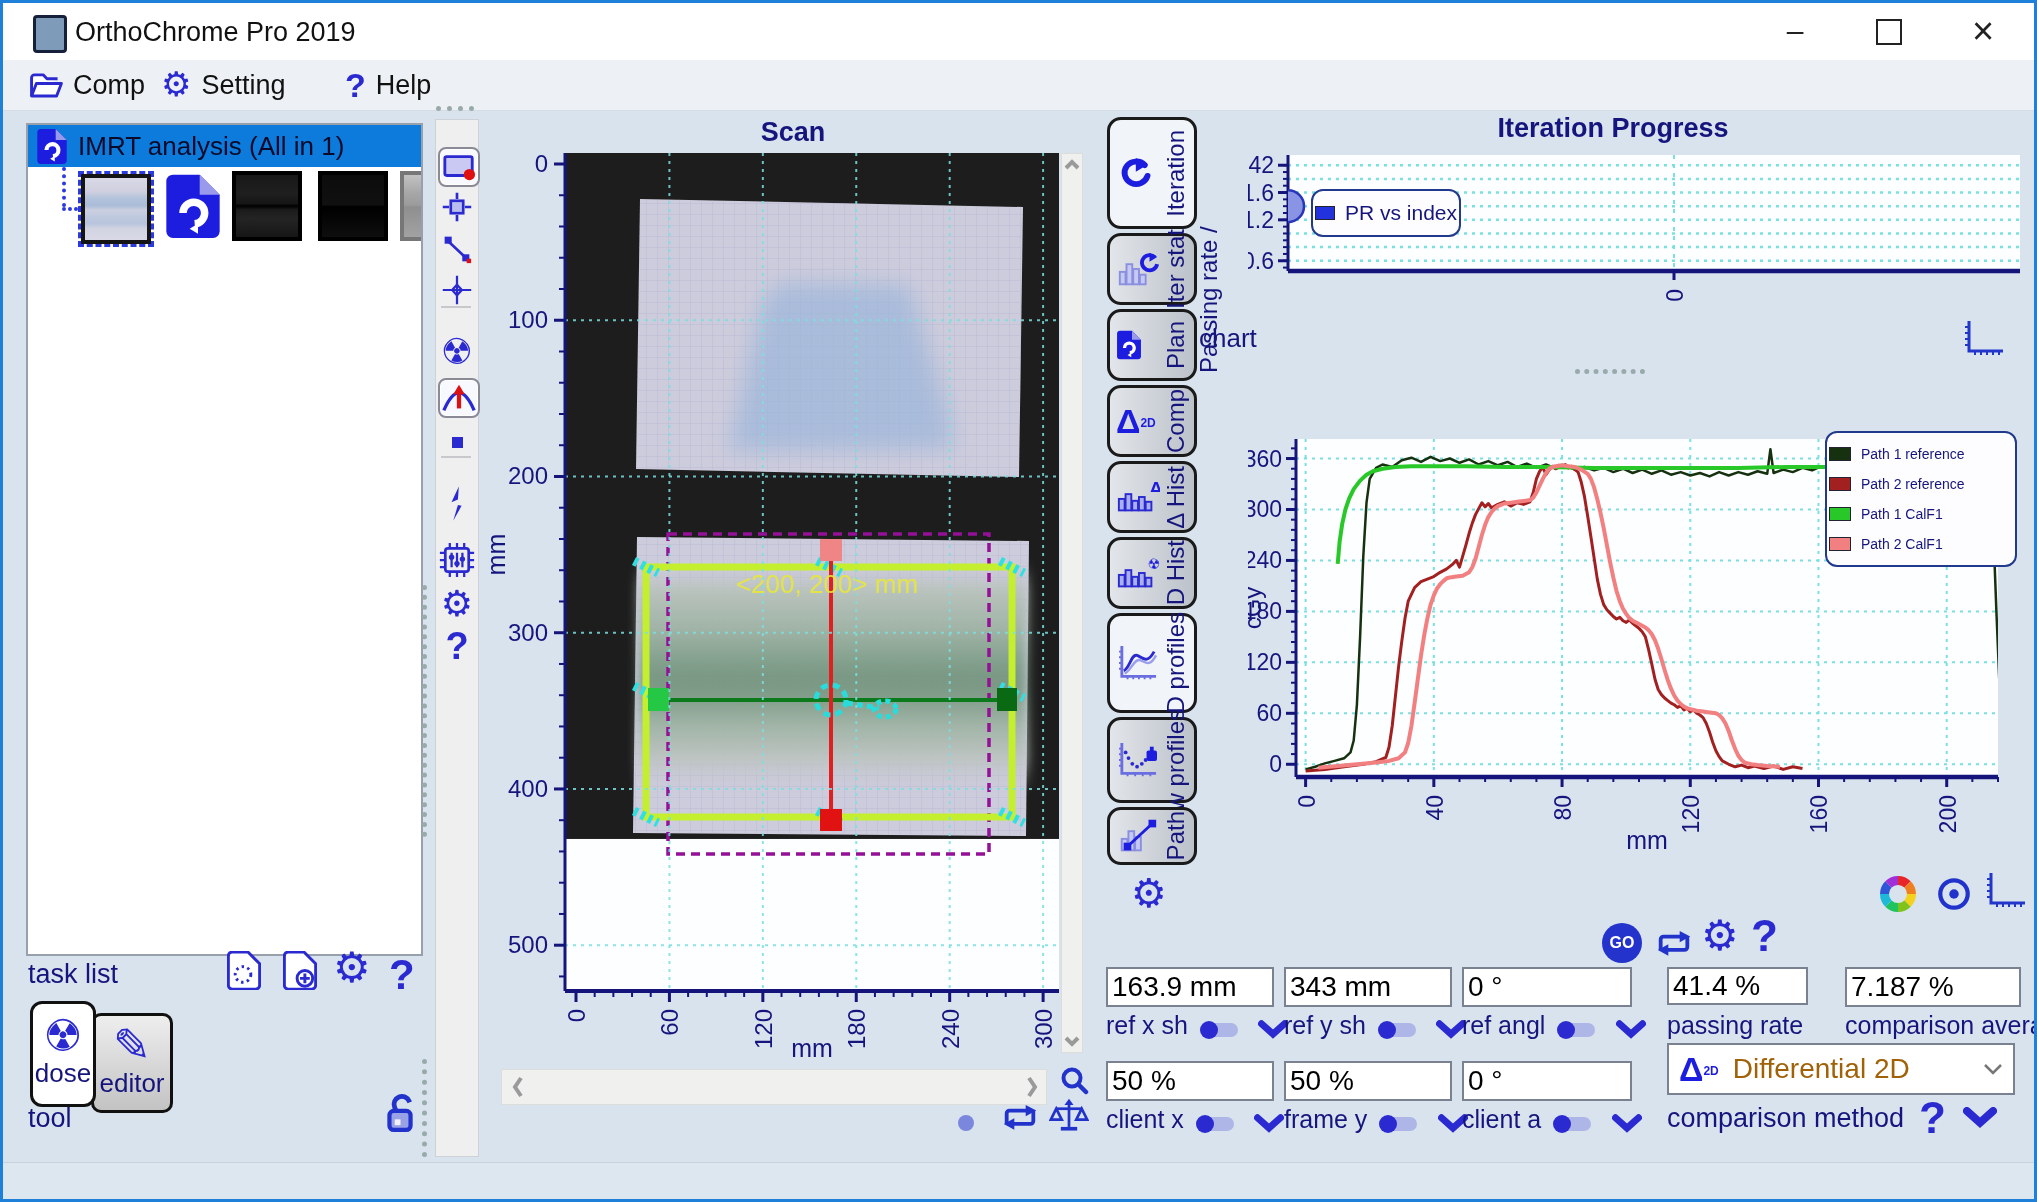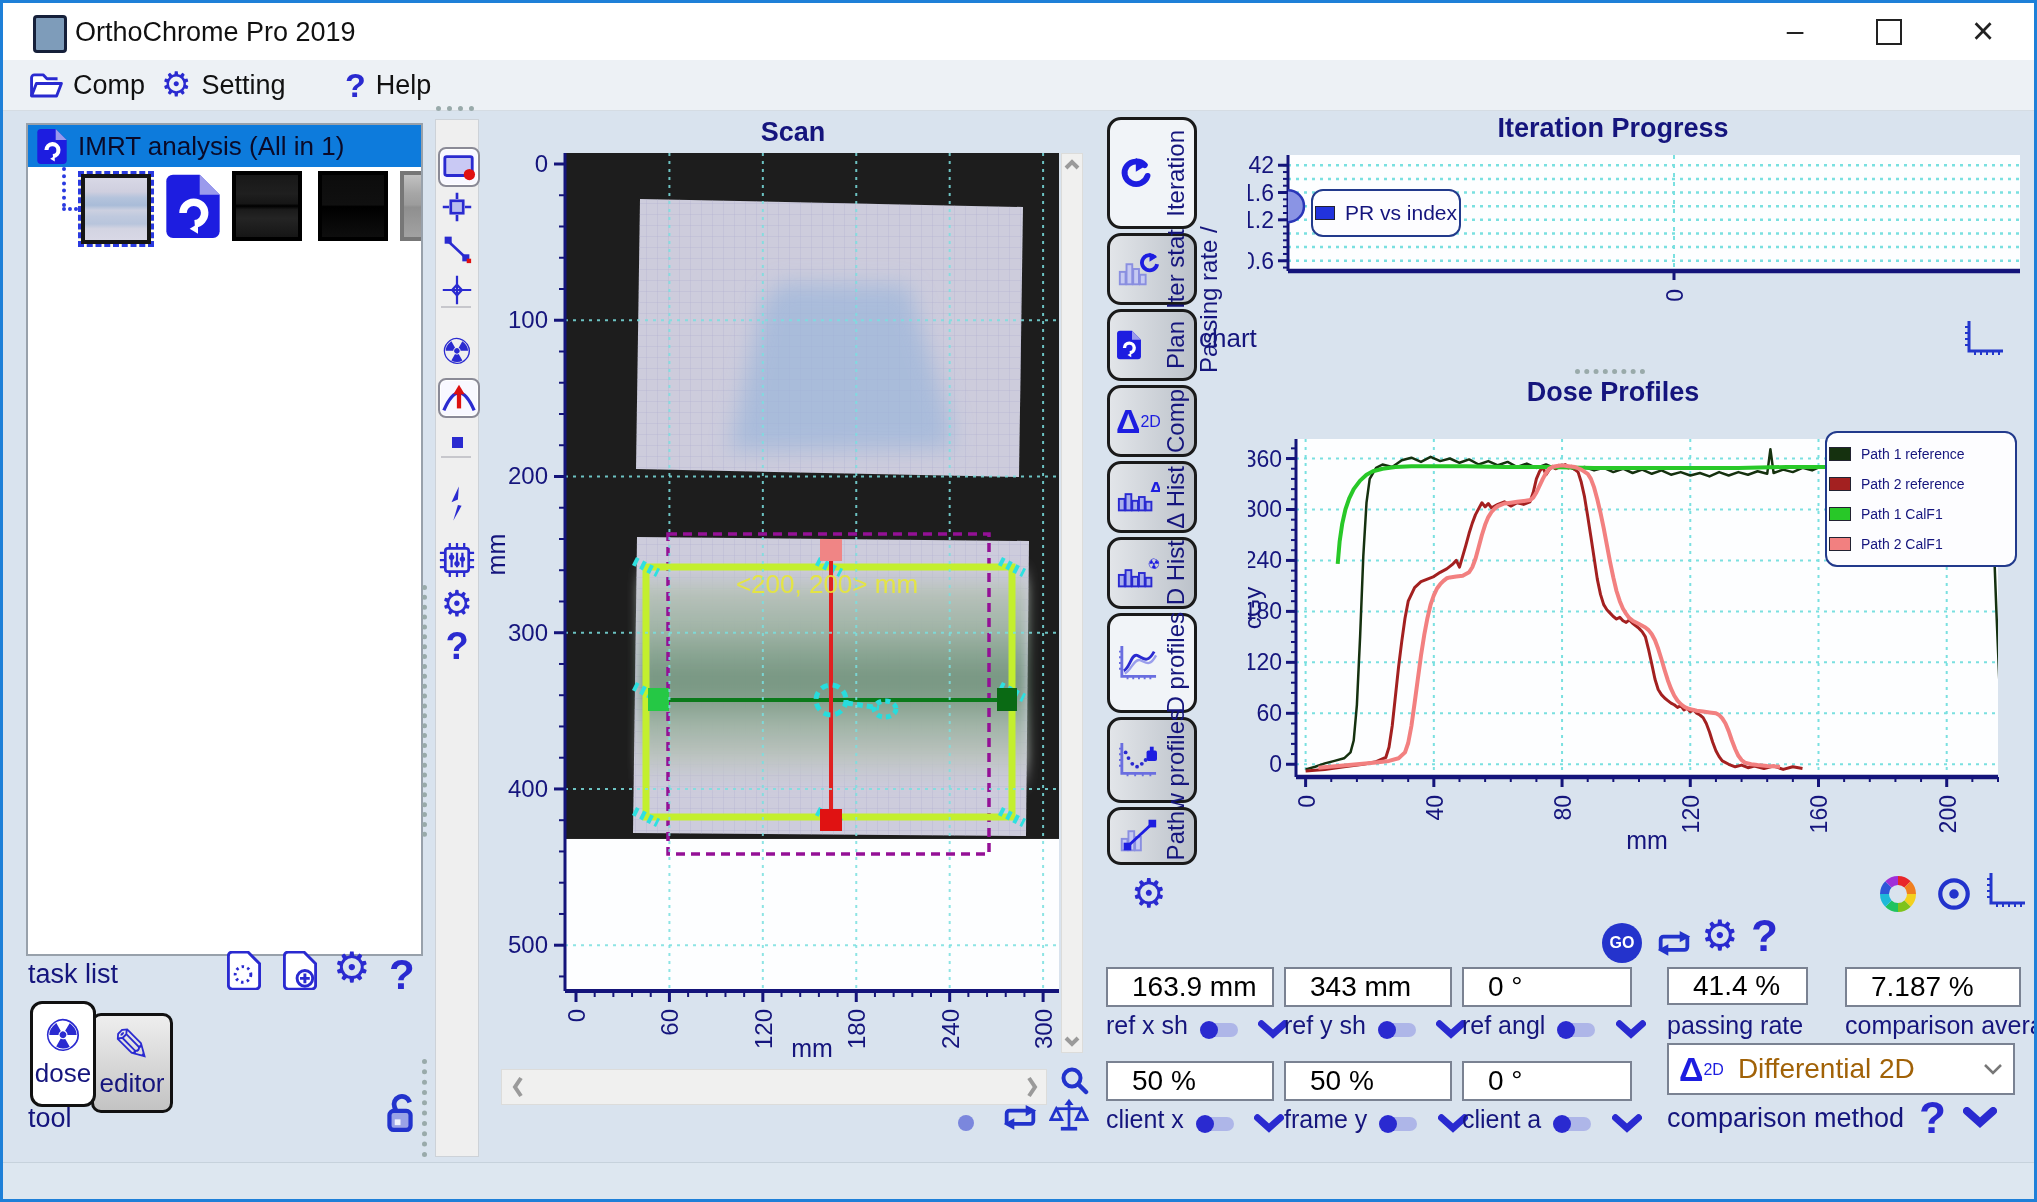--- a/index.html
+++ b/index.html
@@ -33,34 +33,34 @@
   .tool{position:absolute;left:2px;width:38px;height:36px;display:flex;align-items:center;justify-content:center}
   .tool.sel{border:2px solid #8a8a96;border-radius:8px;background:#f8f8ff;box-shadow:0 0 0 1px #fff inset}
   .sep{position:absolute;left:5px;width:30px;border-top:2px solid #c7c7cc}
   
   .chart-title{font-size:27px;font-weight:bold;color:#15157d;text-align:center}
   .legend{background:#fdfdff;border:2px solid #223a8c;border-radius:12px;box-sizing:border-box;padding:6px 2px}
   .leg-row{display:flex;align-items:center;gap:10px;height:30px}
   .leg-sw{width:20px;height:12px;border:1px solid #223}
   .leg-tx{font-size:14px;color:#15157d;white-space:nowrap}
   .vlabel{writing-mode:vertical-rl;transform:rotate(180deg);font-size:24px;color:#15157d}
-  .field{background:#fff;border:2px solid #7a8292;font-size:28px;color:#000;padding-left:24px;box-sizing:border-box;display:flex;align-items:center;white-space:nowrap;overflow:hidden}
+  .field{background:#fff;border:2px solid #7a8292;font-size:28px;color:#000;padding-left:4px;box-sizing:border-box;display:flex;align-items:center;white-space:nowrap;overflow:hidden}
   .flabel{font-size:25px;color:#15157d;white-space:nowrap}
   .toggle{display:inline-block;width:36px;height:14px;background:#aeb6e8;border-radius:7px;position:relative;vertical-align:middle}
   .toggle i{position:absolute;left:-2px;top:-2px;width:18px;height:18px;border-radius:50%;background:#2a2ad0}
   .tabv{position:absolute;left:0;width:90px;box-sizing:border-box;border:3px solid #1a1a1a;border-radius:14px;
         display:flex;align-items:center;justify-content:space-between;padding:2px 4px 2px 6px}
   .tabv .tlab{writing-mode:vertical-rl;transform:rotate(180deg);font-size:24px;color:#15157d;white-space:nowrap}
   .tabv.on{background:#f1f4f8}
   .tabv.off{background:linear-gradient(90deg,#e2e5e9,#bcc2ca)}
   .scrollbar{background:#f0f0ef;border:1px solid #dcdcda}
   .gray-arrow{stroke:#9a9a9a;stroke-width:4;fill:none}
   .delta-ico{color:#1d1de0;font-weight:bold;font-style:normal}
   .delta-ico b{font-size:34px}
-  .delta-ico sup{font-size:16px;font-weight:normal}
+  .delta-ico sup{font-size:12px;font-weight:bold}
   svg{display:block}
 </style>
 </head>
 <body>
 
 <div id="app">
   <div id="titlebar" class="abs">
     <span id="app-icon" class="abs"></span>
     <span id="app-title" class="abs">OrthoChrome Pro 2019</span>
     <span class="wbtn abs" style="left:1762px">–</span>
@@ -569,21 +569,20 @@
        <span class="leg-sw" style="background:#2233dd;width:18px;height:12px"></span>
        <span class="leg-tx" style="font-size:21px">PR vs index</span>
     </div>
     <div class="abs" style="left:1958px;top:314px">
       <svg width="44" height="40" viewBox="0 0 44 40">
         <path d="M8 4 v30 h34" fill="none" stroke="#2336cc" stroke-width="3"></path>
         <path d="M8 10 h-4 M8 16 h-4 M8 22 h-4 M8 28 h-4 M14 34 v4 M20 34 v4 M26 34 v4 M32 34 v4 M38 34 v4" stroke="#2336cc" stroke-width="2"></path>
       </svg>
     </div>
     <div class="abs" style="left:1572px;top:366px;width:70px;border-top:5px dotted #9aa"></div>
-    <div class="abs chart-title" style="left:1380px;top:374px;width:460px">Dose Profiles</div>
     <svg class="abs" style="left:1245px;top:414px" width="790" height="470">
       <defs>
         <clipPath id="dclip">
           <rect x="48" y="22" width="702" height="338"></rect>
         </clipPath>
       </defs>
       <rect x="48" y="22" width="702" height="338" fill="#fdfeff"></rect>
       <line x1="57.61643835616438" y1="22" x2="57.61643835616438" y2="360" stroke="#7ae0e0" stroke-width="2" stroke-dasharray="3 5"></line>
       <line x1="185.83561643835617" y1="22" x2="185.83561643835617" y2="360" stroke="#7ae0e0" stroke-width="2" stroke-dasharray="3 5"></line>
       <line x1="314.05479452054794" y1="22" x2="314.05479452054794" y2="360" stroke="#7ae0e0" stroke-width="2" stroke-dasharray="3 5"></line>

